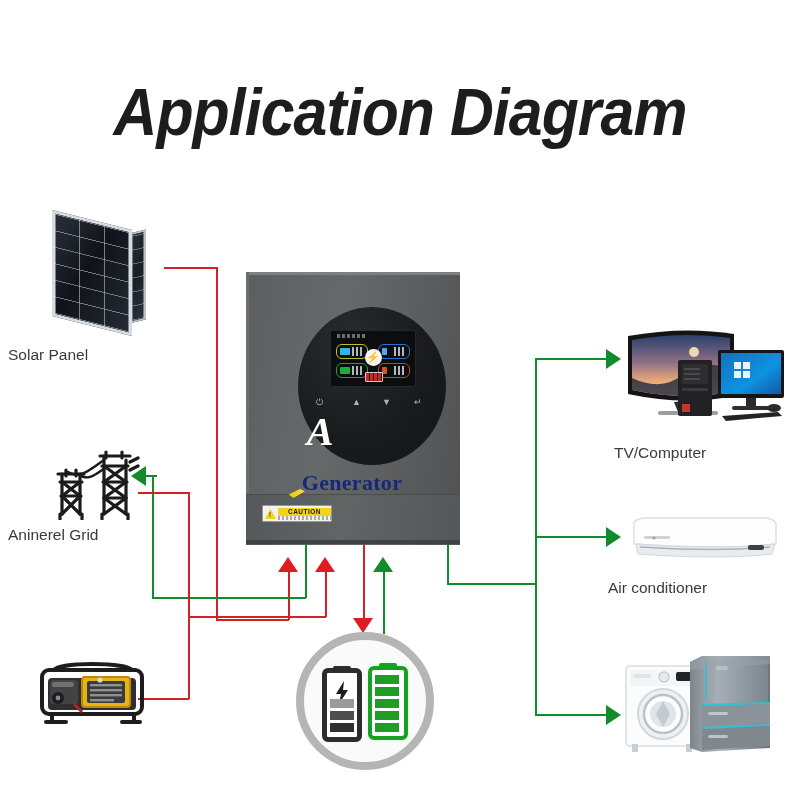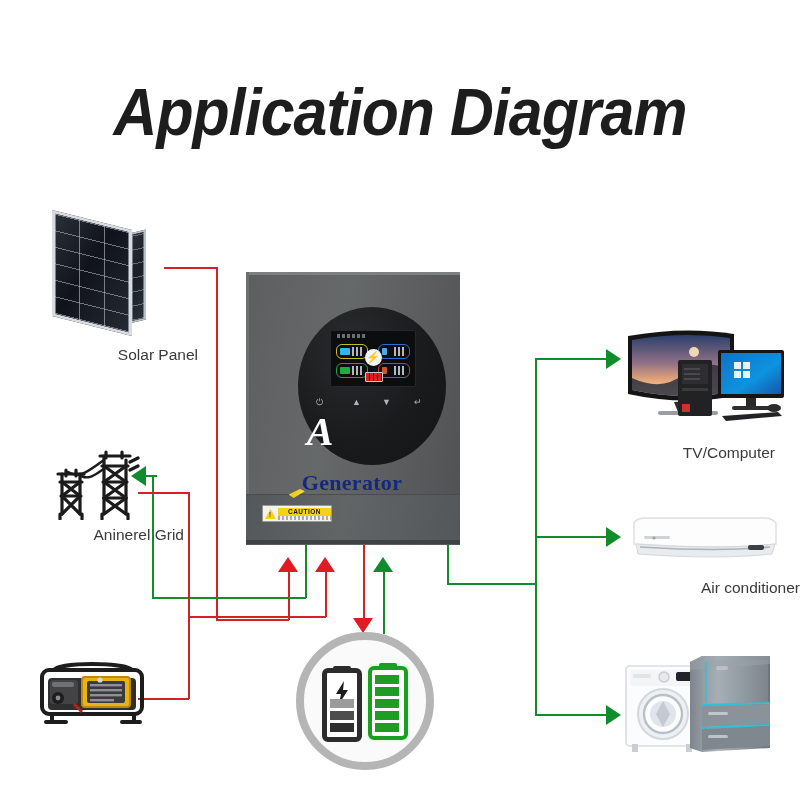--- a/index.html
+++ b/index.html
@@ -19,21 +19,21 @@
     font-family:"Liberation Sans", sans-serif;
     font-weight:bold;font-style:italic;
     font-size:66px;letter-spacing:-1px;
     color:#1d1d1d;
     transform:scaleX(0.92);
     white-space:nowrap;
   }
 
   
   .label{
-    position:absolute;text-align:right;
+    position:absolute;text-align:left;
     font-size:15.5px;color:#3a3a3a;
     font-family:"Liberation Sans", sans-serif;
     line-height:22px;white-space:pre-line;
   }
 
   
   .wire{position:absolute;background:#d42027;}
   .wire.g{background:#118b2b;}
   .wh{height:1.6px;}
   .wv{width:1.6px;}
@@ -412,21 +412,21 @@
           <rect x="62" y="51" width="16" height="2"></rect>
           <rect x="62" y="56" width="16" height="2"></rect>
         </g>
       <rect x="60" y="66" width="26" height="3" fill="#3a3a3d"></rect>
       <rect x="60" y="82" width="8" height="8" fill="#c9342c"></rect>
 
       <path d="M100 94 L156 90 L160 94 L104 99 Z" fill="#232326"></path>
       <ellipse cx="152" cy="86" rx="7" ry="4" fill="#2b2b2e"></ellipse>
     </svg>
   </div>
-  <div class="label" style="left:589px;top:398px;width:186px;">TV/Computer</div>
+  <div class="label" style="left:614px;top:398px;width:186px;">TV/Computer</div>
 
   <div id="ac">
     <svg width="150" height="50" viewBox="0 0 150 50">
       <path d="M4 6 Q8 2 16 2 L134 2 Q142 2 146 7 L146 28 Q90 34 4 28 Z" fill="#fdfdfd" stroke="#dcdfe2" stroke-width="1.4"></path>
       <path d="M6 28 Q90 34 145 28 L142 38 Q88 44 8 38 Z" fill="#e9ecef" stroke="#d4d7da" stroke-width="1"></path>
       <path d="M10 31 Q90 36 140 31" stroke="#aeb2b6" stroke-width="1.6" fill="none"></path>
       <rect x="14" y="20" width="26" height="3" rx="1.4" fill="#cfd3d6"></rect>
       <rect x="118" y="29" width="16" height="5" rx="2" fill="#3b4045"></rect>
       <circle cx="24" cy="22" r="1.6" fill="#9aa0a6"></circle>
     </svg>

